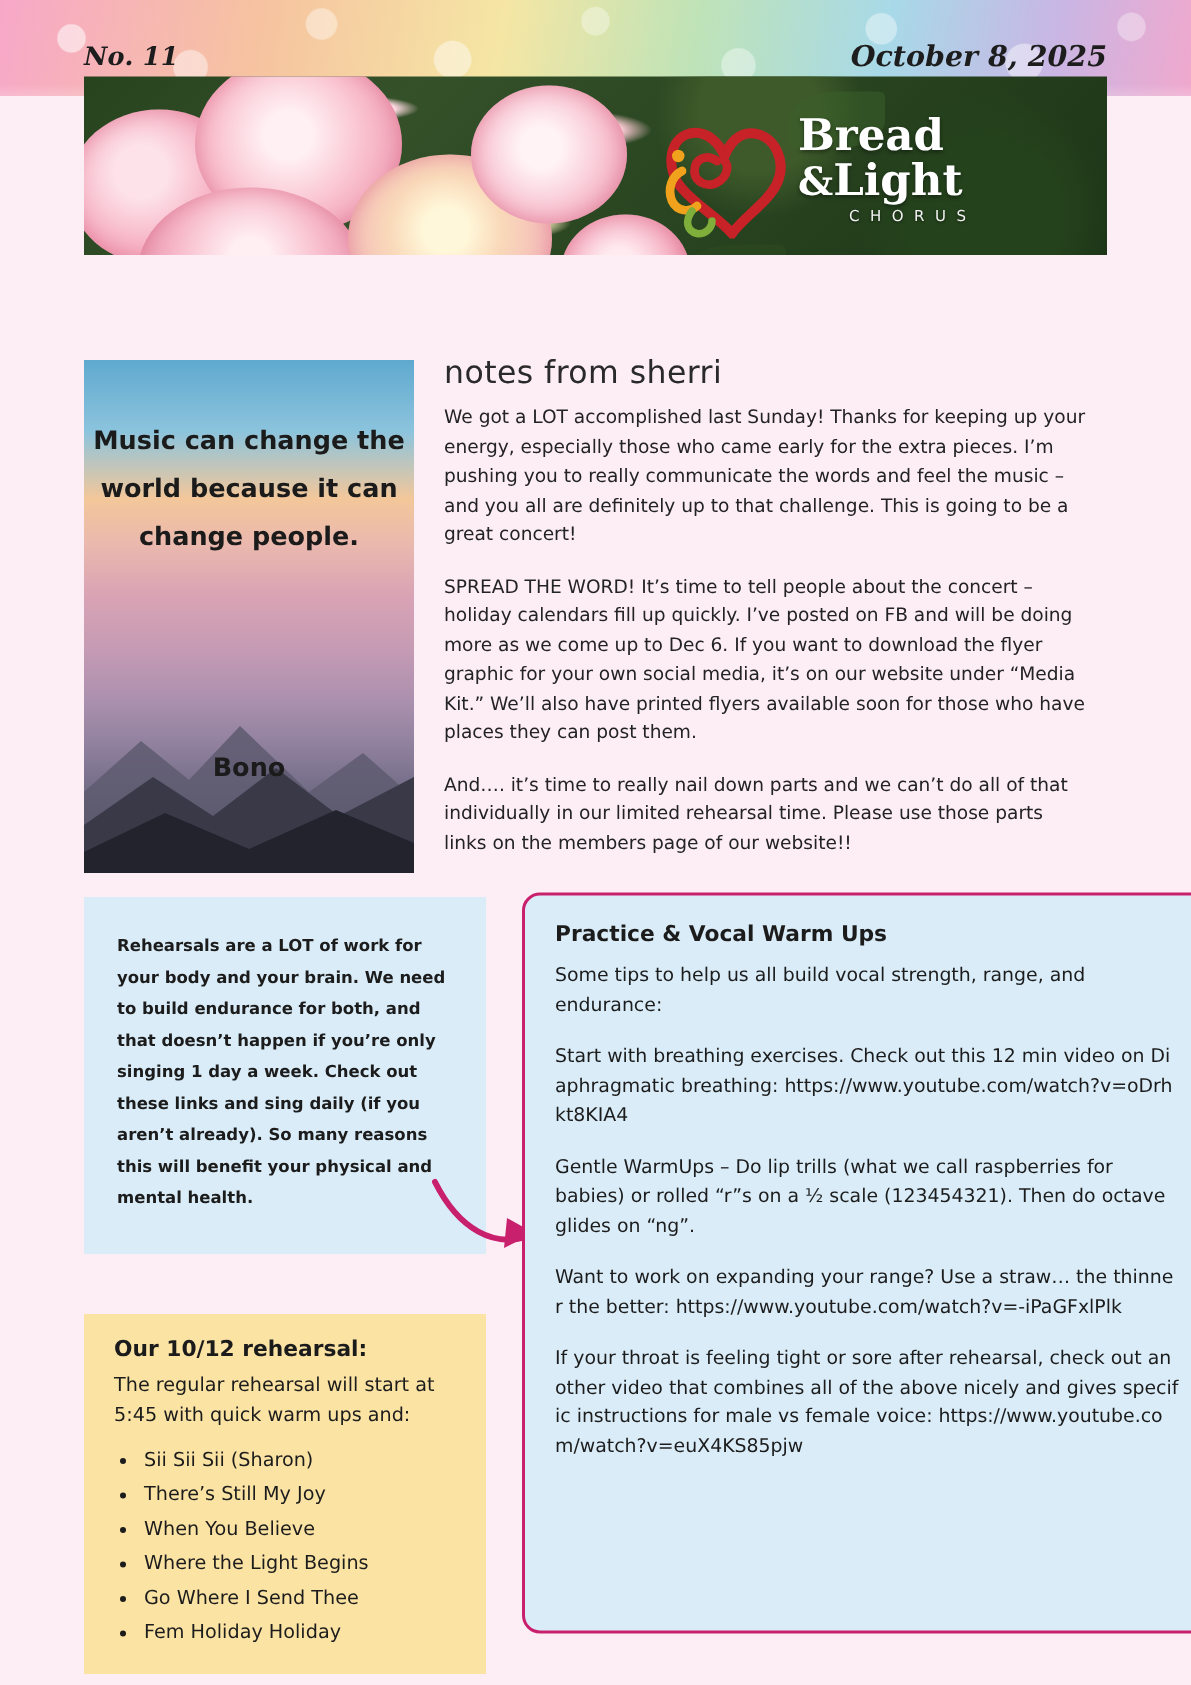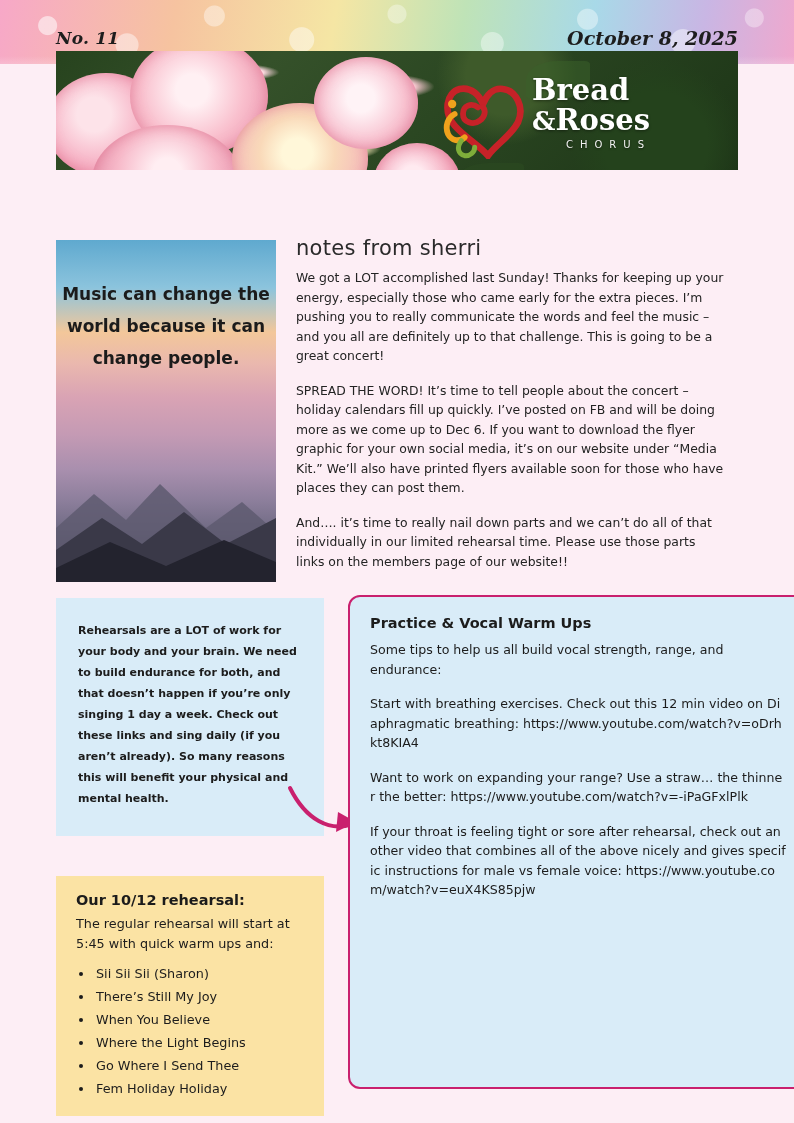--- a/index.html
+++ b/index.html
@@ -294,34 +294,35 @@
   <div class="logo-block">
     <svg class="logo-mark" viewBox="0 0 100 96">
       <path d="M22 12 C6 16, 2 40, 16 56 C28 70, 46 80, 56 92 C66 78, 84 68, 92 52 C100 34, 90 14, 74 12 C62 10, 54 20, 50 30 C46 20, 36 9, 22 12 Z" fill="none" stroke="#c62228" stroke-width="8" stroke-linecap="round"></path>
       <path d="M44 34 C36 28, 26 32, 26 42 C26 52, 38 56, 46 50 C52 46, 54 38, 50 34" fill="none" stroke="#c62228" stroke-width="7" stroke-linecap="round"></path>
       <path d="M16 42 C8 46, 4 56, 8 66 C12 74, 22 76, 28 70" fill="none" stroke="#f0a21c" stroke-width="7" stroke-linecap="round"></path>
       <path d="M24 74 C18 82, 20 90, 28 92 C34 93, 40 88, 40 82" fill="none" stroke="#7fae3a" stroke-width="6" stroke-linecap="round"></path>
       <circle cx="13" cy="30" r="5" fill="#f0a21c"></circle>
     </svg>
     <div class="logo-text">
       <div>Bread</div>
-      <div><span class="logo-amp">&amp;</span><span>Roses</span></div>
+      <div><span class="logo-amp">&amp;</span><span>Light</span></div>
     </div>
     <div class="logo-chorus">CHORUS</div>
   </div>
   <div class="sharing">sharing</div>
 </div>
 
 <div class="quote-card">
   <svg class="mountain" viewBox="0 0 220 150" preserveAspectRatio="none">
     <path d="M0 96 L38 62 L70 88 L104 52 L150 96 L186 70 L220 100 L220 150 L0 150 Z" fill="#5e5a70" opacity=".85"></path>
     <path d="M0 118 L46 86 L86 112 L128 80 L170 112 L220 86 L220 150 L0 150 Z" fill="#3a3948"></path>
     <path d="M0 136 L54 110 L110 134 L168 108 L220 130 L220 150 L0 150 Z" fill="#23232e"></path>
   </svg>
   <div class="quote-text">Music can change the world because it can change people.</div>
+  <div class="quote-author">Bono</div>
 </div>
 
 <div class="notes-head">notes from sherri</div>
 <div class="notes-body">
   <p>We got a LOT accomplished last Sunday! Thanks for keeping up your energy, especially those who came early for the extra pieces. I’m pushing you to really communicate the words and feel the music – and you all are definitely up to that challenge. This is going to be a great concert!</p>
   <p>SPREAD THE WORD! It’s time to tell people about the concert – holiday calendars fill up quickly. I’ve posted on FB and will be doing more as we come up to Dec 6. If you want to download the flyer graphic for your own social media, it’s on our website under “Media Kit.” We’ll also have printed flyers available soon for those who have places they can post them.</p>
   <p>And…. it’s time to really nail down parts and we can’t do all of that individually in our limited rehearsal time. Please use those parts links on the members page of our website!!</p>
 </div>
 
 <div class="rehearsal-note">Rehearsals are a LOT of work for your body and your brain. We need to build endurance for both, and that doesn’t happen if you’re only singing 1 day a week. Check out these links and sing daily (if you aren’t already). So many reasons this will benefit your physical and mental health.</div>
@@ -341,15 +342,16 @@
     <li>Where the Light Begins</li>
     <li>Go Where I Send Thee</li>
     <li>Fem Holiday Holiday</li>
   </ul>
 </div>
 
 <div class="warmups">
   <div class="warmups-title">Practice &amp; Vocal Warm Ups</div>
   <p>Some tips to help us all build vocal strength, range, and endurance:</p>
   <p class="url">Start with breathing exercises. Check out this 12 min video on Diaphragmatic breathing: https://www.youtube.com/watch?v=oDrhkt8KIA4</p>
+  <p>Gentle WarmUps – Do lip trills (what we call raspberries for babies) or rolled “r”s on a ½ scale (123454321). Then do octave glides on “ng”.</p>
   <p class="url">Want to work on expanding your range? Use a straw… the thinner the better: https://www.youtube.com/watch?v=-iPaGFxlPlk</p>
   <p class="url">If your throat is feeling tight or sore after rehearsal, check out another video that combines all of the above nicely and gives specific instructions for male vs female voice: https://www.youtube.com/watch?v=euX4KS85pjw</p>
 </div>
 
 </body></html>

